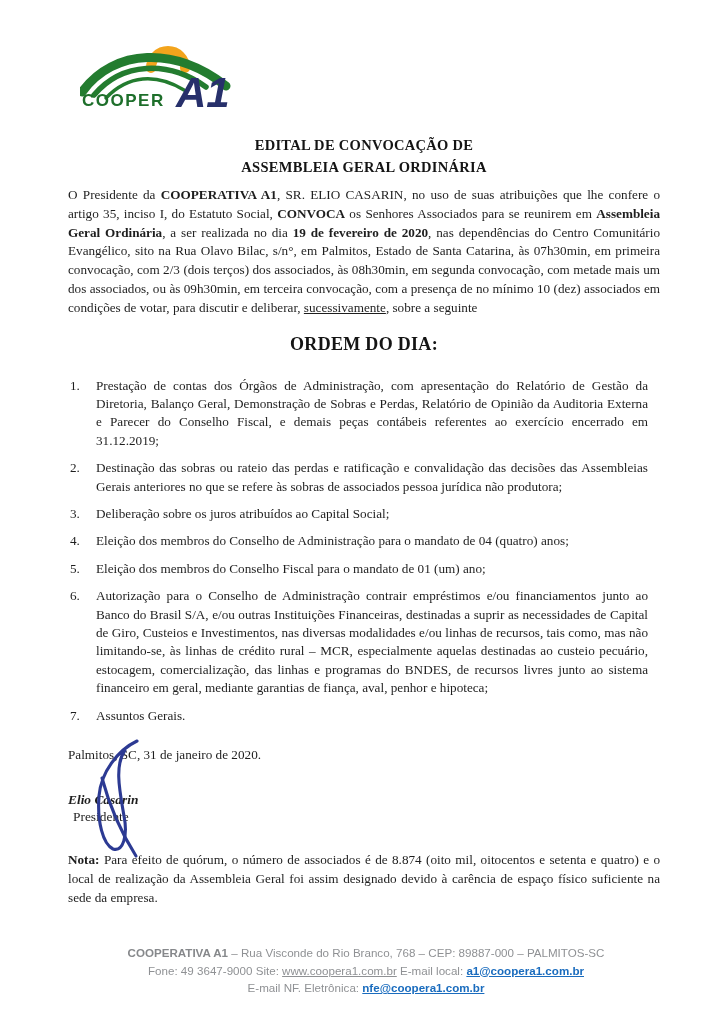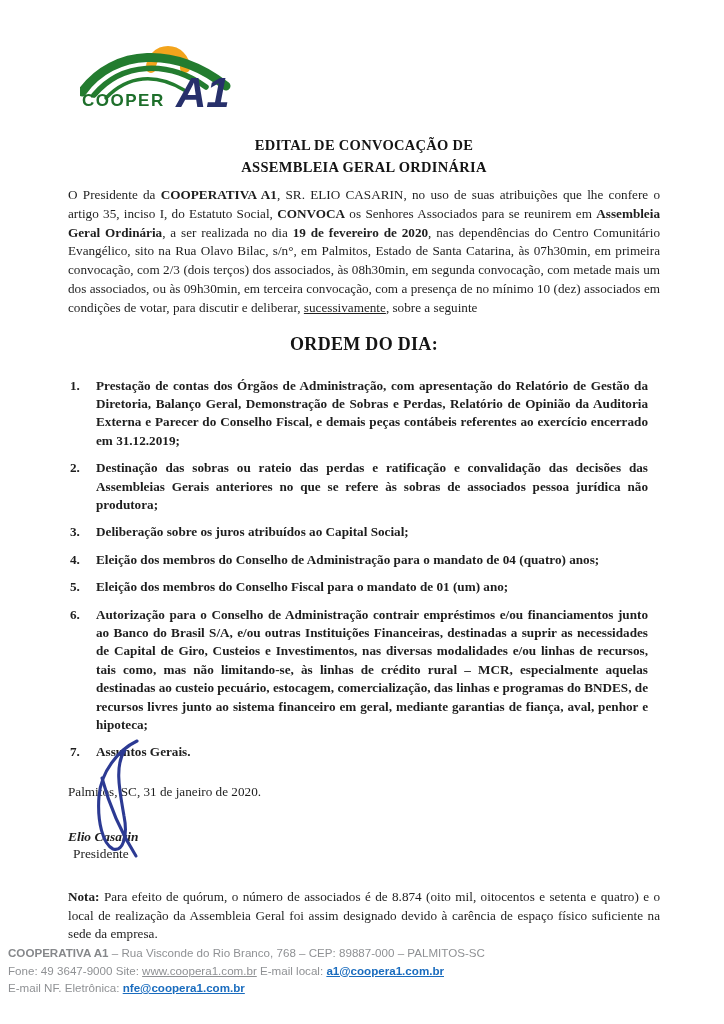--- a/index.html
+++ b/index.html
@@ -49,21 +49,20 @@
     counter-reset:agendaItem;
     font-size:13.2px;
     line-height:18.4px;
   }
   ol.agenda li{
     counter-increment:agendaItem;
     position:relative;
     padding-left:28px;
     margin:0 12px 9px 0;
     text-align:justify;
-    font-weight:bold;
   }
   ol.agenda li::before{
     content:counter(agendaItem) ".";
     position:absolute;
     left:2px;top:0;
   }
   .dateline{margin-top:22px;font-size:13.2px;}
   .signer{margin-top:28px;font-size:13.4px;line-height:17px;}
   .signer-name{font-weight:bold;font-style:italic;}
   .signer-role{padding-left:5px;}
@@ -71,20 +70,21 @@
   .nota{
     margin-top:26px;
     text-align:justify;
     font-size:13.2px;
     line-height:18.8px;
   }
   
   .footer{
     position:absolute;
     left:8px;right:0;top:944px;
+    text-align:center;
     font-family:"Liberation Sans", sans-serif;
     font-size:11.6px;
     line-height:17.5px;
     color:#8f9194;
   }
   .footer .seg-b{font-weight:bold;color:#86888b;}
   .footer .seg-gl{text-decoration:underline;color:#8f9194;}
   .footer .seg-bl{text-decoration:underline;color:#1a6cbe;font-weight:bold;}
 </style>
 </head>

